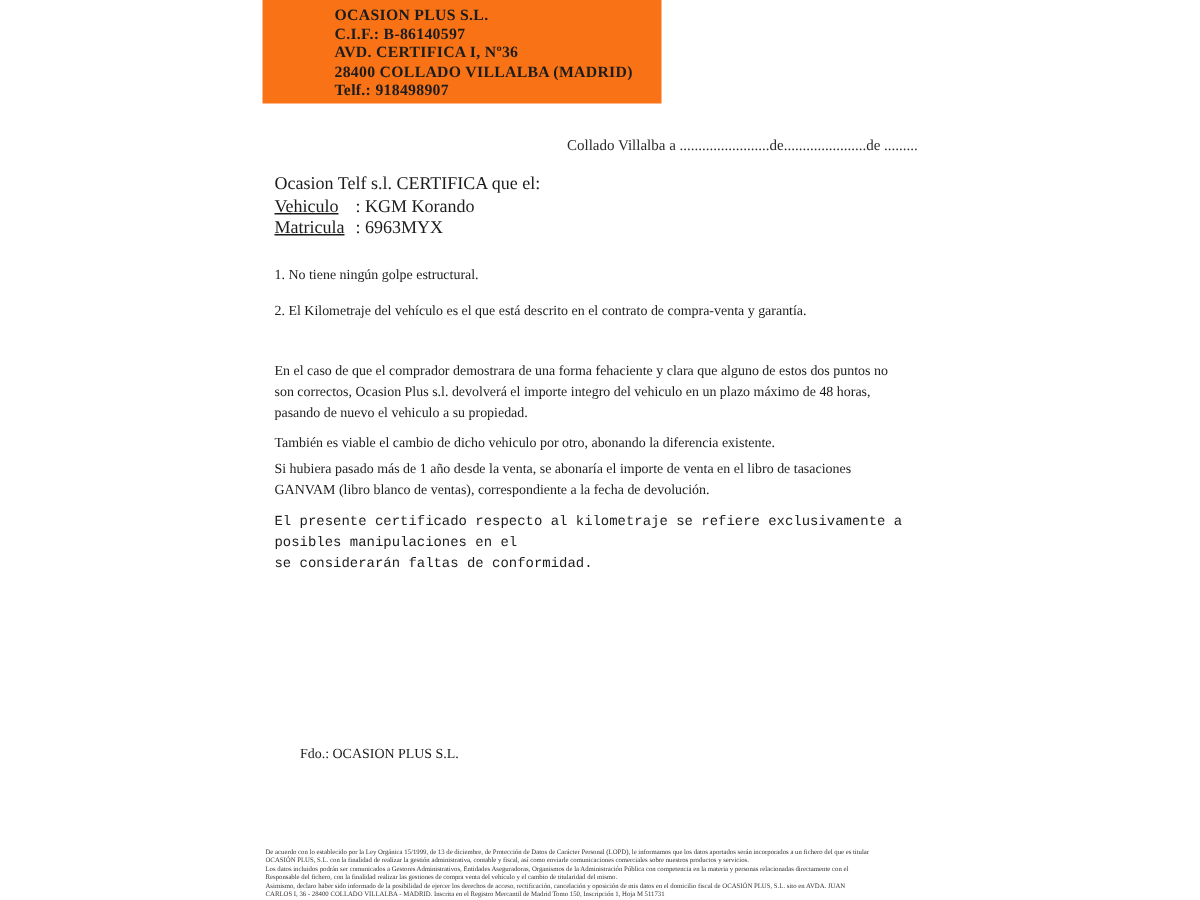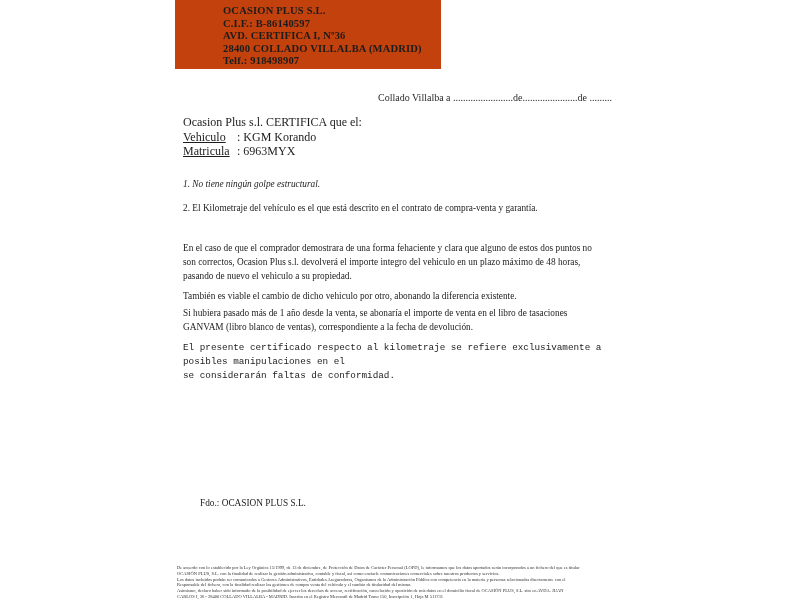--- a/index.html
+++ b/index.html
@@ -38,53 +38,53 @@
   .cert-label { display: inline-block; width: 54px; }
   .cert-label u { }
   .bodyline {
     position: absolute;
     left: 183px;
     font-size: 9.3px;
     line-height: 14.2px;
     color: #1c1c1c;
     width: 445px;
   }
-  .clause-1 { top: 177px; font-style: italic; }
+  .clause-1 { top: 177px; }
   .clause-2 { top: 201px; }
   .para-refund { top: 241px; }
   .para-exchange { top: 289px; }
   .para-ganvam { top: 306px; }
   .para-odometer { top: 341px; font-family: Liberation Mono, monospace; }
   .signature { top: 496px; margin-left: 17px; }
   .fine-print {
     position: absolute;
     left: 177px; top: 565px;
     width: 880px;
     transform: scale(0.5);
     transform-origin: 0 0;
     font-size: 9px;
     line-height: 11.4px;
     color: #333333;
   }
 </style>
 </head>
 <body>
 
-<div class="letterhead" style="background: #c2410c; padding-left: 48px;">
+<div class="letterhead" style="background: #f97316; padding-left: 48px;">
   <div>OCASION PLUS S.L.</div>
   <div>C.I.F.: B-86140597</div>
   <div>AVD. CERTIFICA I, Nº36</div>
   <div>28400 COLLADO VILLALBA (MADRID)</div>
   <div>Telf.: 918498907</div>
 </div>
 
 <div class="date-line">Collado Villalba a ........................de......................de .........</div>
 
 <div class="cert-block">
-  <div>Ocasion Plus s.l. CERTIFICA que el:</div>
+  <div>Ocasion Telf s.l. CERTIFICA que el:</div>
   <div>
     <span class="cert-label"><u>Vehiculo</u></span><span>: KGM Korando</span>
   </div>
   <div>
     <span class="cert-label"><u>Matricula</u></span><span>: 6963MYX</span>
   </div>
 </div>
 
 <div class="bodyline clause-1">1. No tiene ningún golpe estructural.</div>
 <div class="bodyline clause-2">2. El Kilometraje del vehículo es el que está descrito en el contrato de compra-venta y garantía.</div>

